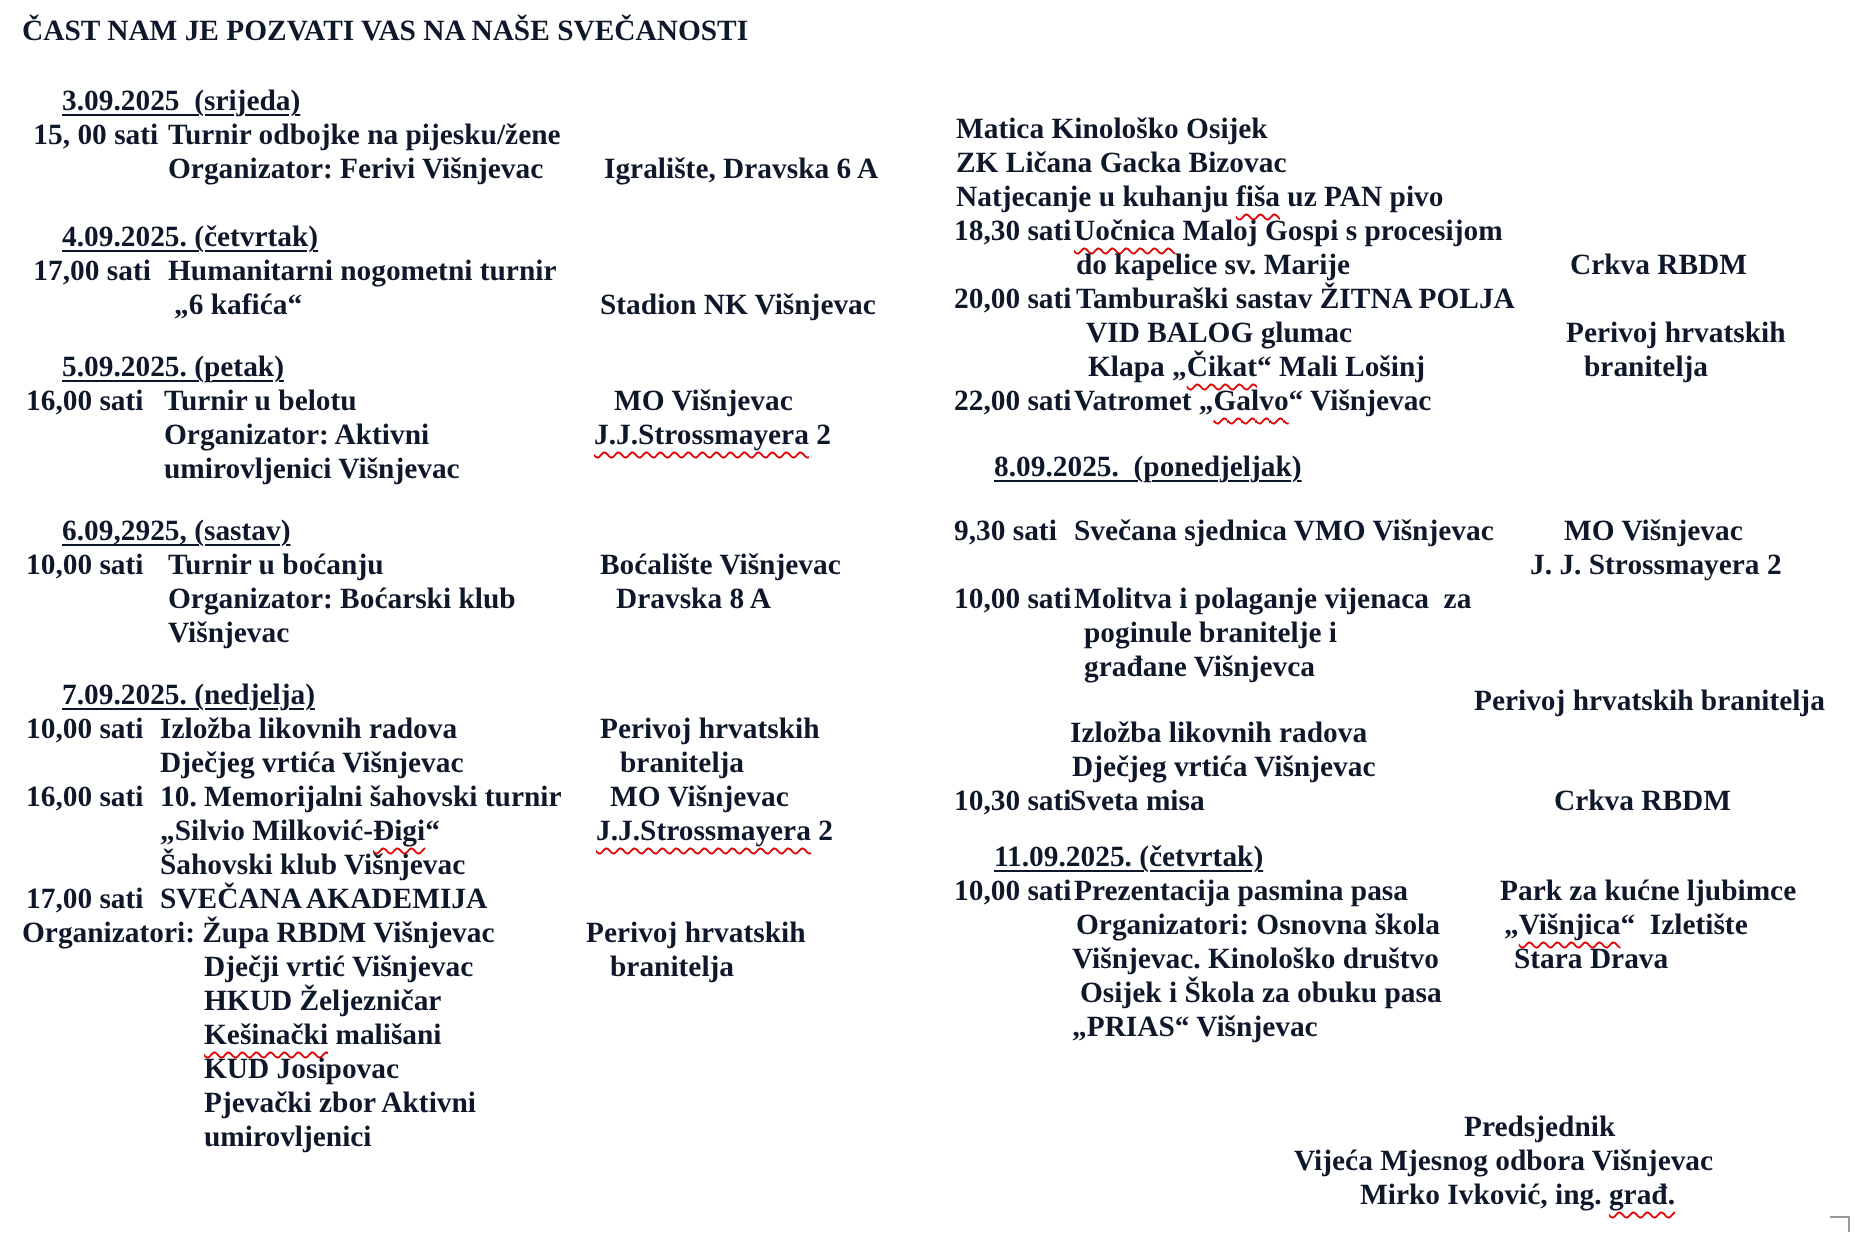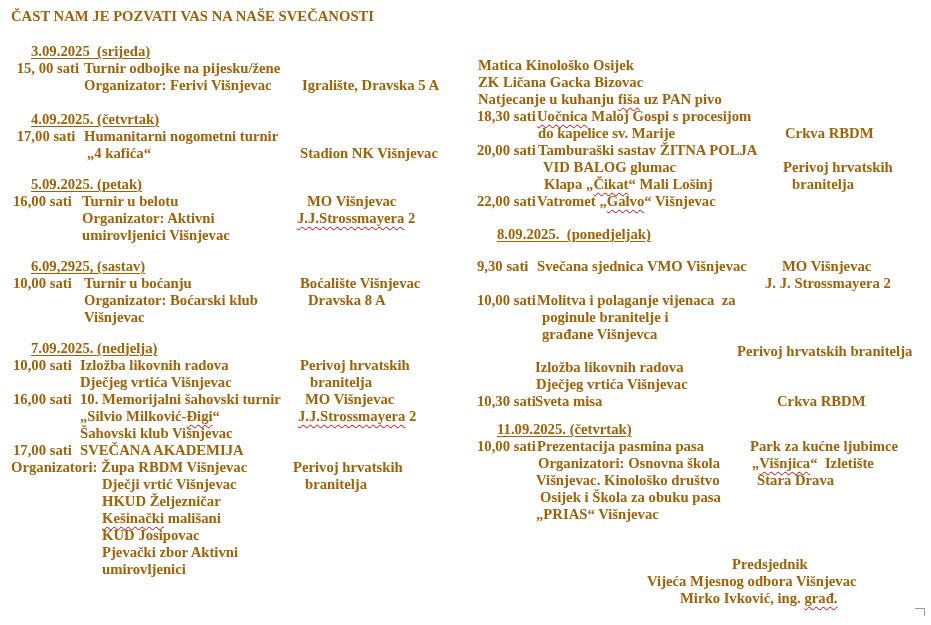--- a/index.html
+++ b/index.html
@@ -1,18 +1,18 @@
 <!DOCTYPE html>
 <html><head>
 <meta charset="utf-8">
 <style>
   html,body{margin:0;padding:0}
   .page{position:relative;width:931px;height:625px;background:#ffffff;overflow:hidden;
         font-family:"Liberation Serif","DejaVu Serif",serif;font-weight:700;
-        font-size:14.7px;color:#a16207;}
+        font-size:14.7px;color:#0f172a;}
   .ln{position:absolute;left:0;width:931px;height:17px;white-space:pre;}
   .ln > span{position:absolute;top:0;white-space:pre;}
   
   .t  {left:13px}
   .d  {left:84px}
   .dL {left:11px}
   .dI {left:102px}
   .v  {left:300px}
   
   .rt {left:477px}
@@ -34,30 +34,30 @@
 
   <div class="title">ČAST NAM JE POZVATI VAS NA NAŠE SVEČANOSTI</div>
 
   <div class="ln" style="top:43px"><span class="dL head">3.09.2025  (srijeda)</span></div>
   <div class="ln" style="top:60px">
     <span class="t"> 15, 00 sati</span>
     <span class="d">Turnir odbojke na pijesku/žene</span>
   </div>
   <div class="ln" style="top:77px">
     <span class="d">Organizator: Ferivi Višnjevac</span>
-    <span class="v" style="left:302px">Igralište, Dravska 5 A</span>
+    <span class="v" style="left:302px">Igralište, Dravska 6 A</span>
   </div>
 
   <div class="ln" style="top:111px"><span class="dL head">4.09.2025. (četvrtak)</span></div>
   <div class="ln" style="top:128px">
     <span class="t"> 17,00 sati</span>
     <span class="d">Humanitarni nogometni turnir</span>
   </div>
   <div class="ln" style="top:145px">
-    <span class="d" style="left:87px">„4 kafića“</span>
+    <span class="d" style="left:87px">„6 kafića“</span>
     <span class="v">Stadion NK Višnjevac</span>
   </div>
 
   <div class="ln" style="top:176px"><span class="dL head">5.09.2025. (petak)</span></div>
   <div class="ln" style="top:193px">
     <span class="t">16,00 sati</span>
     <span class="d" style="left:82px">Turnir u belotu</span>
     <span class="v" style="left:307px">MO Višnjevac</span>
   </div>
   <div class="ln" style="top:210px">

